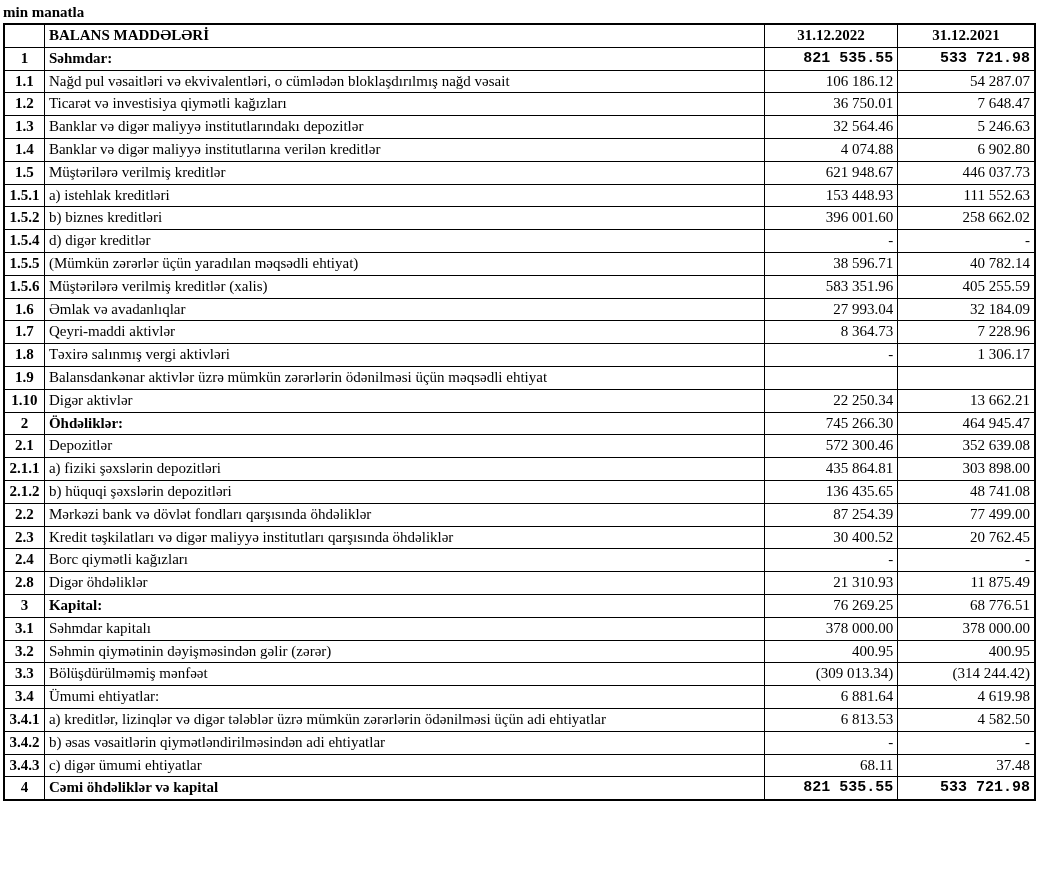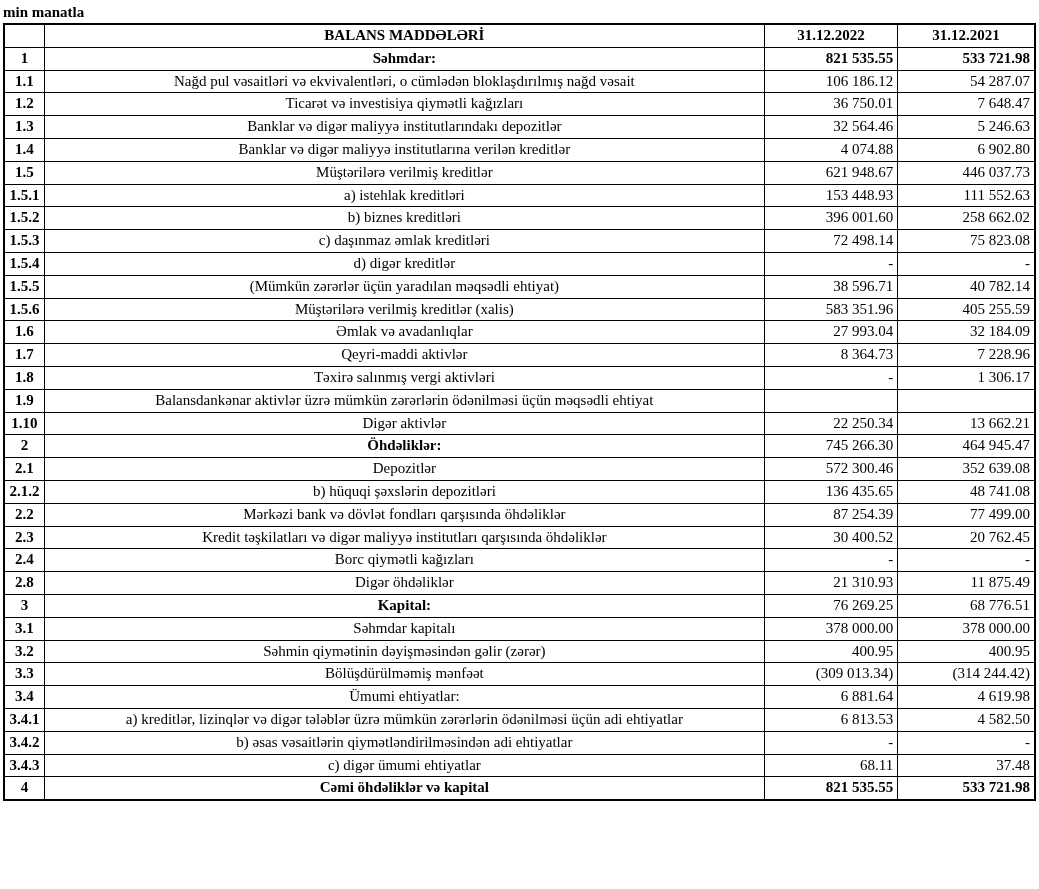--- a/index.html
+++ b/index.html
@@ -37,41 +37,42 @@
     overflow: hidden;
     white-space: nowrap;
     box-sizing: content-box;
   }
   th.col-no, td.col-no {
     text-align: center;
     padding: 0 2px;
     font-weight: bold;
   }
   th.col-item, td.col-item {
-    text-align: center;
+    text-align: left;
     padding-left: 6px;
   }
   td.col-val {
     text-align: right;
     padding-right: 11px;
   }
   th.col-val {
     text-align: center;
     font-weight: bold;
     margin-top: 40px;
   }
   thead th {
     font-weight: bold;
   }
   tr.bold-label td.col-no,
   tr.bold-label td.col-item {
     font-weight: bold;
   }
   tr.bold-values td.col-val {
     font-weight: bold;
+    font-family: Liberation Mono, monospace;
   }
 </style>
 </head>
 <body>
 
 <div class="page">
 
   <div class="unit-note">min manatla</div>
 
   <table class="balance">
@@ -132,26 +133,20 @@
           <td class="col-val">153 448.93</td>
           <td class="col-val">111 552.63</td>
         </tr>
         <tr>
           <td class="col-no">1.5.2</td>
           <td class="col-item">b) biznes kreditləri</td>
           <td class="col-val">396 001.60</td>
           <td class="col-val">258 662.02</td>
         </tr>
         <tr>
-          <td class="col-no">1.5.3</td>
-          <td class="col-item">c) daşınmaz əmlak kreditləri</td>
-          <td class="col-val">72 498.14</td>
-          <td class="col-val">75 823.08</td>
-        </tr>
-        <tr>
           <td class="col-no">1.5.4</td>
           <td class="col-item">d) digər kreditlər</td>
           <td class="col-val">-</td>
           <td class="col-val">-</td>
         </tr>
         <tr>
           <td class="col-no">1.5.5</td>
           <td class="col-item">(Mümkün zərərlər üçün yaradılan məqsədli ehtiyat)</td>
           <td class="col-val">38 596.71</td>
           <td class="col-val">40 782.14</td>
@@ -198,20 +193,26 @@
           <td class="col-val">745 266.30</td>
           <td class="col-val">464 945.47</td>
         </tr>
         <tr>
           <td class="col-no">2.1</td>
           <td class="col-item">Depozitlər</td>
           <td class="col-val">572 300.46</td>
           <td class="col-val">352 639.08</td>
         </tr>
         <tr>
+          <td class="col-no">2.1.1</td>
+          <td class="col-item">a) fiziki şəxslərin depozitləri</td>
+          <td class="col-val">435 864.81</td>
+          <td class="col-val">303 898.00</td>
+        </tr>
+        <tr>
           <td class="col-no">2.1.2</td>
           <td class="col-item">b) hüquqi şəxslərin depozitləri</td>
           <td class="col-val">136 435.65</td>
           <td class="col-val">48 741.08</td>
         </tr>
         <tr>
           <td class="col-no">2.2</td>
           <td class="col-item">Mərkəzi bank və dövlət fondları qarşısında öhdəliklər</td>
           <td class="col-val">87 254.39</td>
           <td class="col-val">77 499.00</td>

